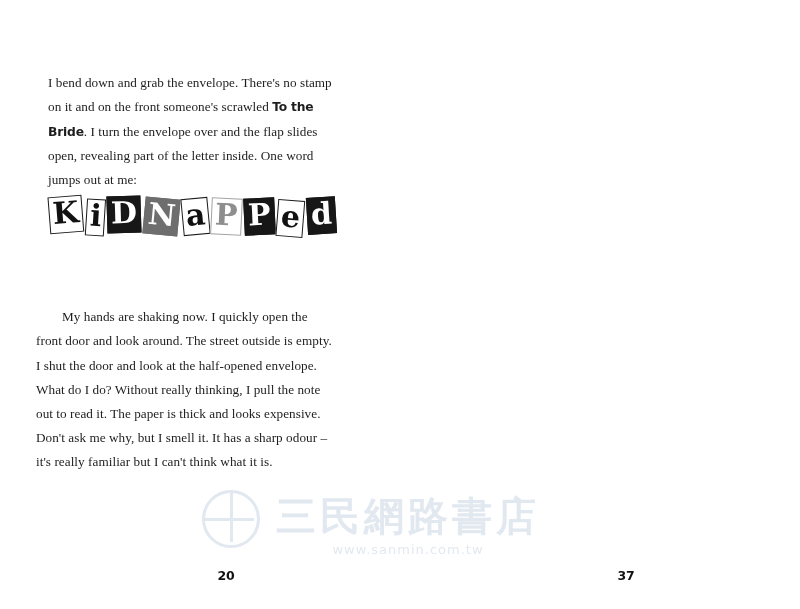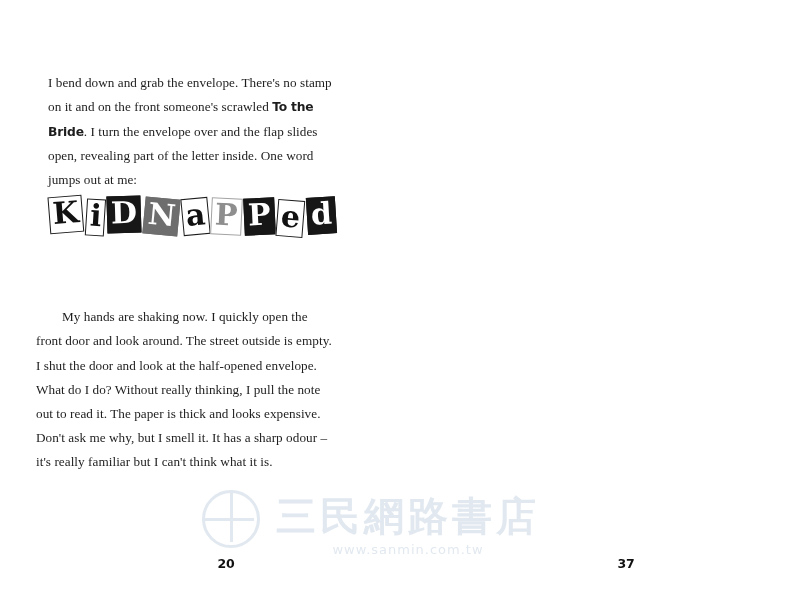--- a/index.html
+++ b/index.html
@@ -49,21 +49,21 @@
     font-size: 12.3px;
     letter-spacing: -0.2px;
   }
 
   #p1 { left: 48px; top: 58px;  width: 300px; }
   #p2 { left: 36px; top: 292px; width: 300px; }
 
   
   .folio {
     position: absolute;
-    bottom: 38px;
+    bottom: 26px;
     width: 100%;
     text-align: center;
     font-family: "DejaVu Sans", sans-serif;
     font-weight: bold;
     font-size: 12.5px;
     letter-spacing: -0.3px;
     color: #111;
   }
 
   

